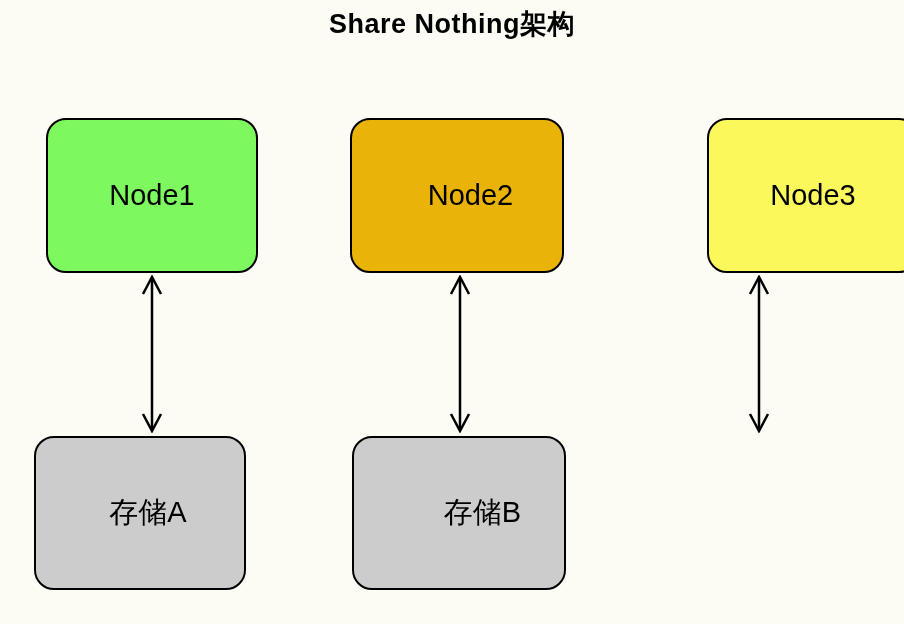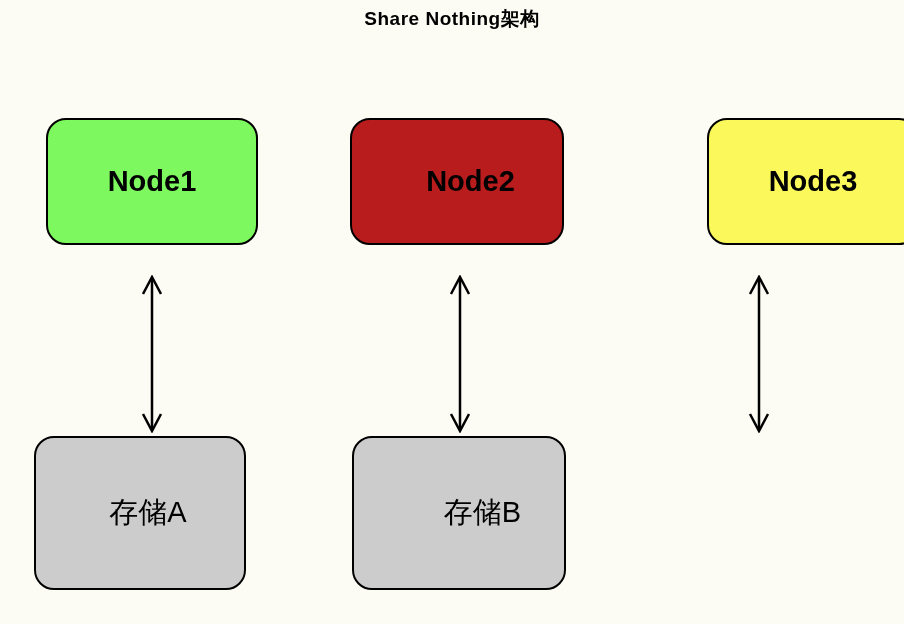--- a/index.html
+++ b/index.html
@@ -13,39 +13,39 @@
     overflow: hidden;
     font-family: "Liberation Sans", "DejaVu Sans", sans-serif;
   }
   .title {
     position: absolute;
     top: 6px;
     left: 0;
     width: 100%;
     margin: 0;
     text-align: center;
-    font-size: 19px;
+    font-size: 27px;
     font-weight: bold;
     color: #000;
     letter-spacing: 0.5px;
   }
   .box {
     position: absolute;
     box-sizing: border-box;
     border: 2.5px solid #000;
     border-radius: 20px;
     display: flex;
     align-items: center;
     justify-content: center;
   }
   .box .box-label {
     font-size: 29px;
     color: #000;
   }
-  .node-box  { top: 118px; width: 212px; height: 127px; font-weight: bold; }
+  .node-box  { top: 118px; width: 212px; height: 155px; }
   .store-box { top: 436px; width: 212px; height: 154px; }
 
   .node-1  { left: 46px;  }
   .node-2  { left: 350px; width: 214px; }
   .node-3  { left: 679px; margin-left: 28px; }
   .store-1 { left: 34px; padding-left: 16px;  }
   .store-2 { left: 352px; width: 214px; padding-left: 47px; }
   .store-3 { left: 655px; }
 
   .arrow {
@@ -82,21 +82,21 @@
 </head>
 <body>
 
 <div class="canvas" style="background-color: rgb(252, 252, 244);">
 
   <h1 class="title">Share Nothing架构</h1>
 
   <div class="box node-box node-1" style="background-color: rgb(125, 248, 95);">
     <span class="box-label">Node1</span>
   </div>
-  <div class="box node-box node-2" style="background-color: #b91c1c; padding-left: 27px;">
+  <div class="box node-box node-2" style="background-color: #eab308; padding-left: 27px;">
     <span class="box-label">Node2</span>
   </div>
   <div class="box node-box node-3" style="background-color: rgb(251, 248, 92);">
     <span class="box-label">Node3</span>
   </div>
 
   <svg class="arrow arrow-1" viewBox="0 0 34 158">
     <line x1="17" y1="4" x2="17" y2="154" stroke="#000" stroke-width="2.5"></line>
     <polyline points="8,19 17,2 26,19" fill="none" stroke="#000" stroke-width="2.5"></polyline>
     <polyline points="8,139 17,156 26,139" fill="none" stroke="#000" stroke-width="2.5"></polyline>

